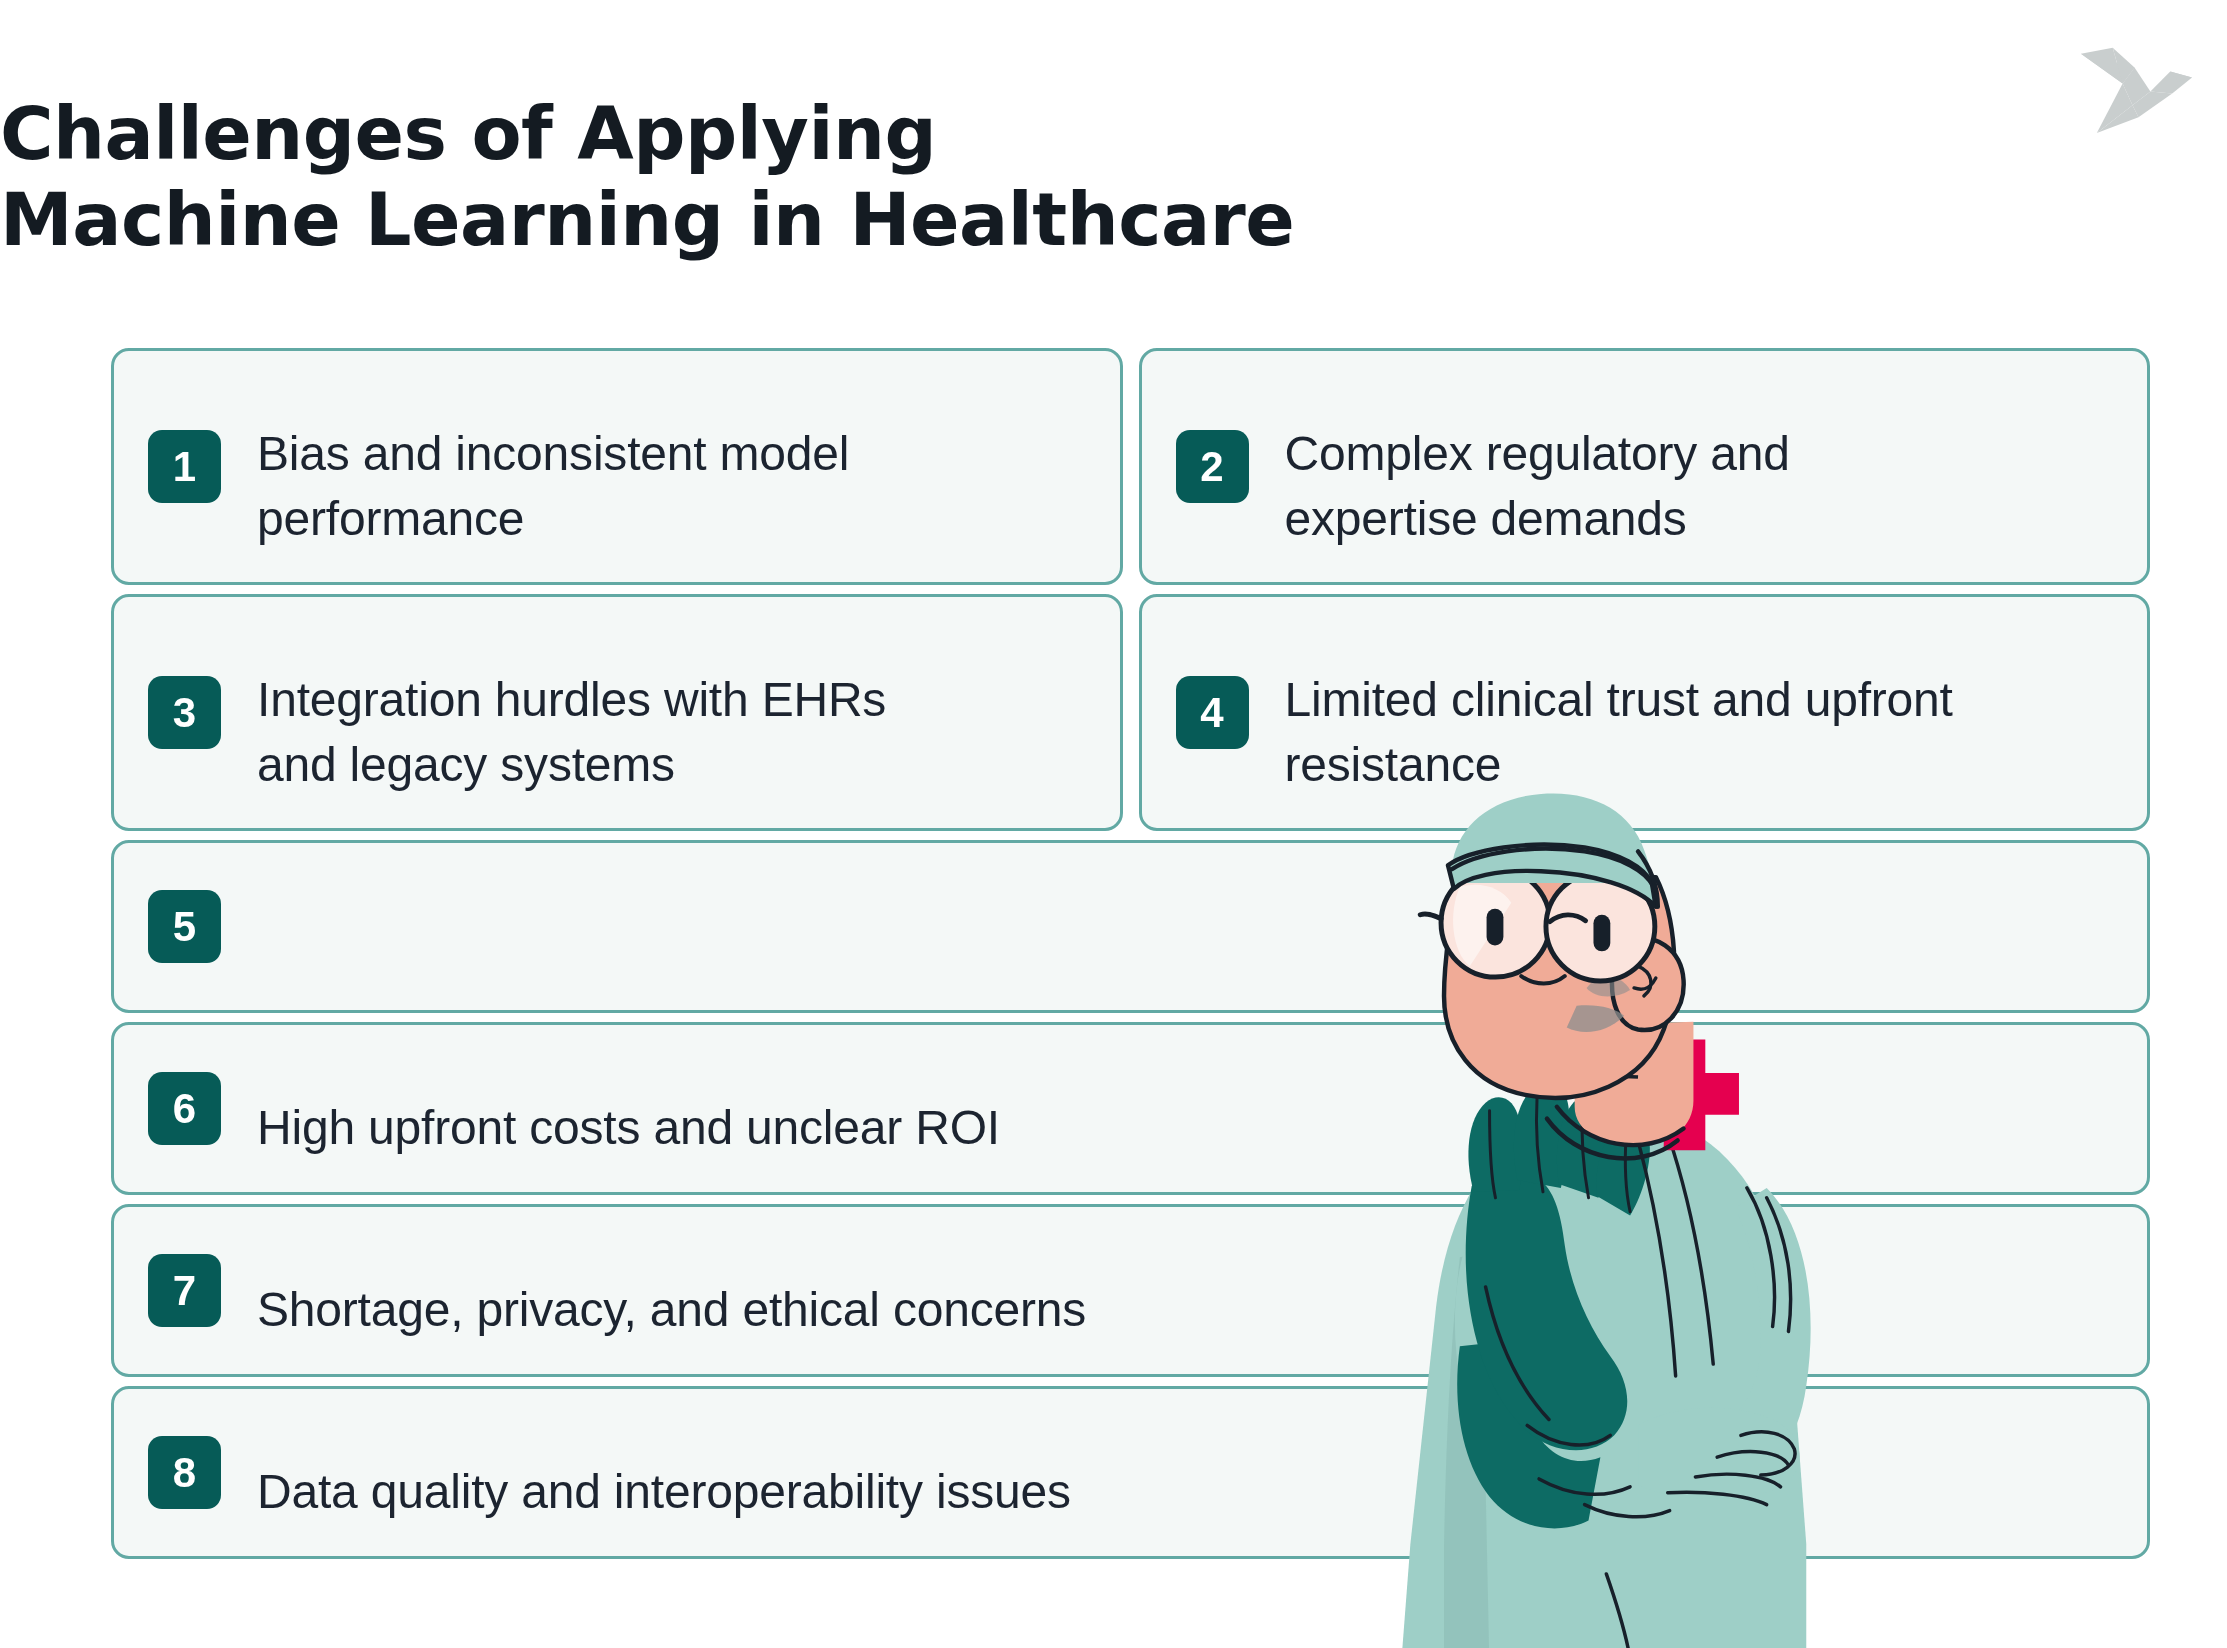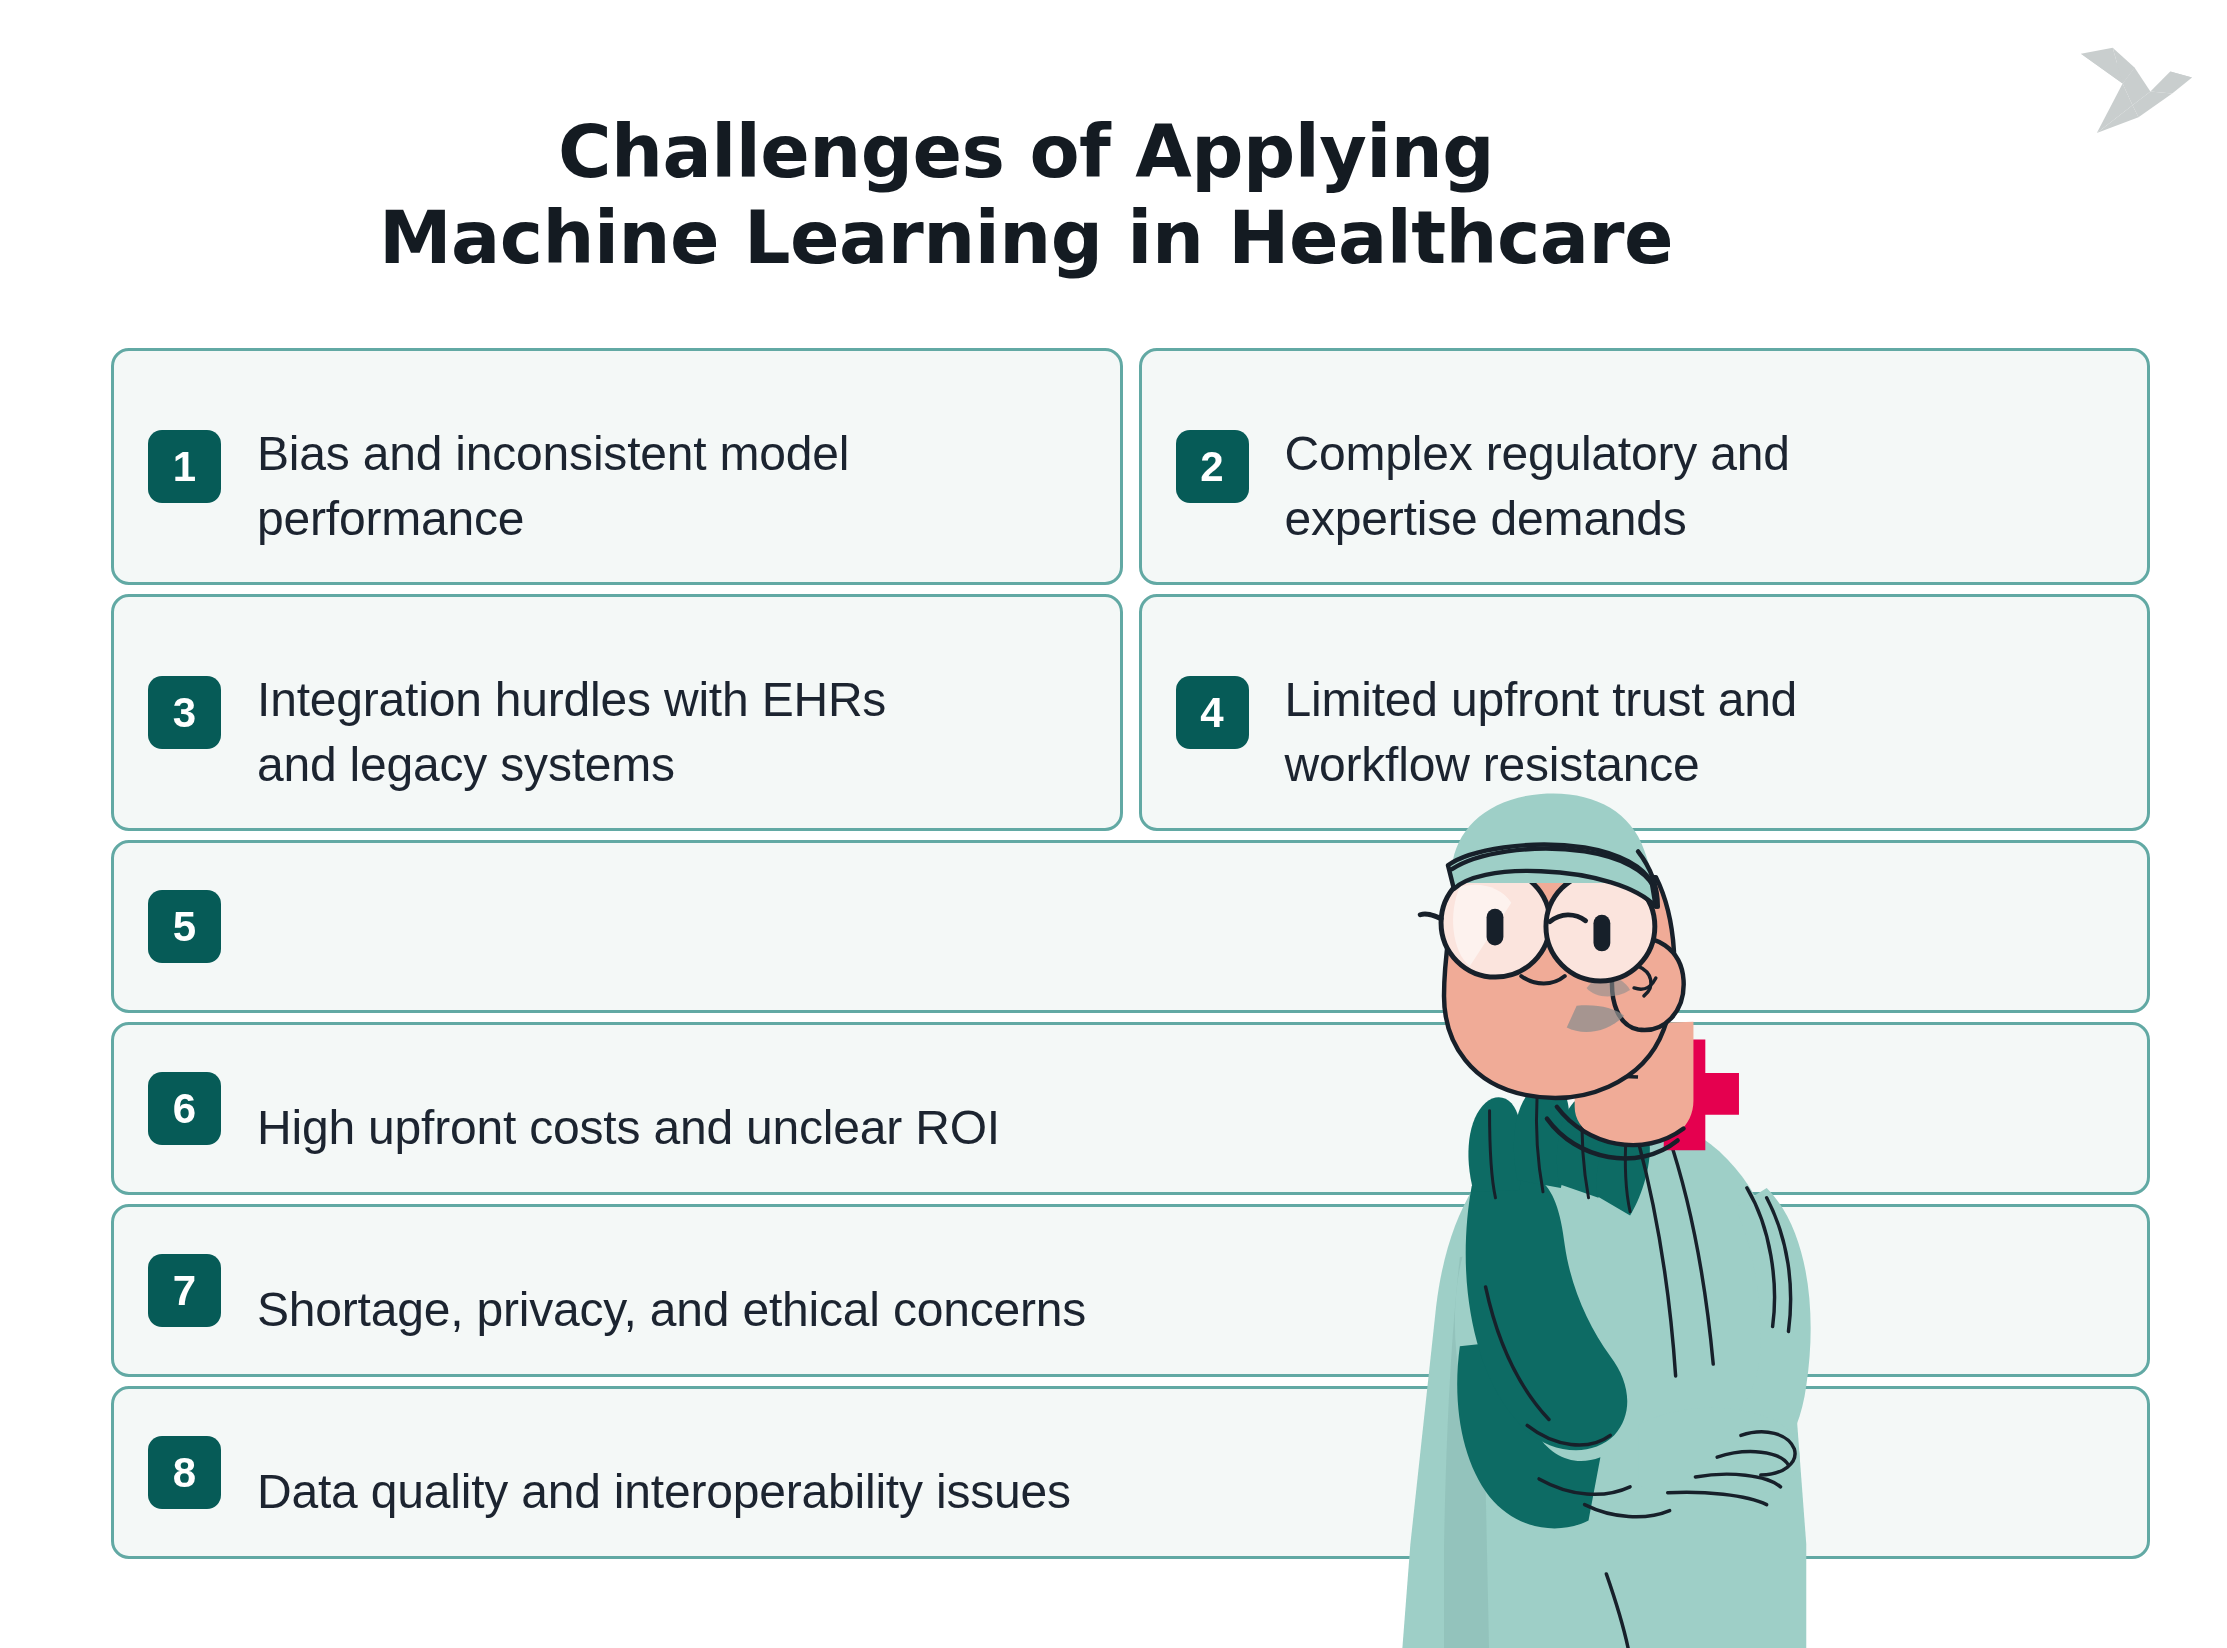--- a/index.html
+++ b/index.html
@@ -25,24 +25,23 @@
     position: absolute;
     top: 22px;
     right: 28px;
     width: 127px;
     height: 121px;
   }
 
   
   .title {
     position: absolute;
-    top: 109px;
+    top: 91px;
     left: 0;
     width: 2052px;
-    text-align: center;
     color: #141b22;
     font-family: "DejaVu Sans", sans-serif;
     font-weight: bold;
     font-size: 73px;
     line-height: 1.18;
     letter-spacing: -0.5px;
   }
   .title-line { display: block; white-space: nowrap; }
 
   
@@ -145,21 +144,21 @@
       </div>
     </div>
 
     <div class="row">
       <div class="card half">
         <div class="badge">3</div>
         <div class="card-text">Integration hurdles with EHRs and legacy systems</div>
       </div>
       <div class="card half">
         <div class="badge">4</div>
-        <div class="card-text">Limited upfront trust and workflow resistance</div>
+        <div class="card-text">Limited clinical trust and upfront resistance</div>
       </div>
     </div>
 
     <div class="row">
       <div class="card full">
         <div class="badge">5</div>
       </div>
     </div>
 
     <div class="row">

